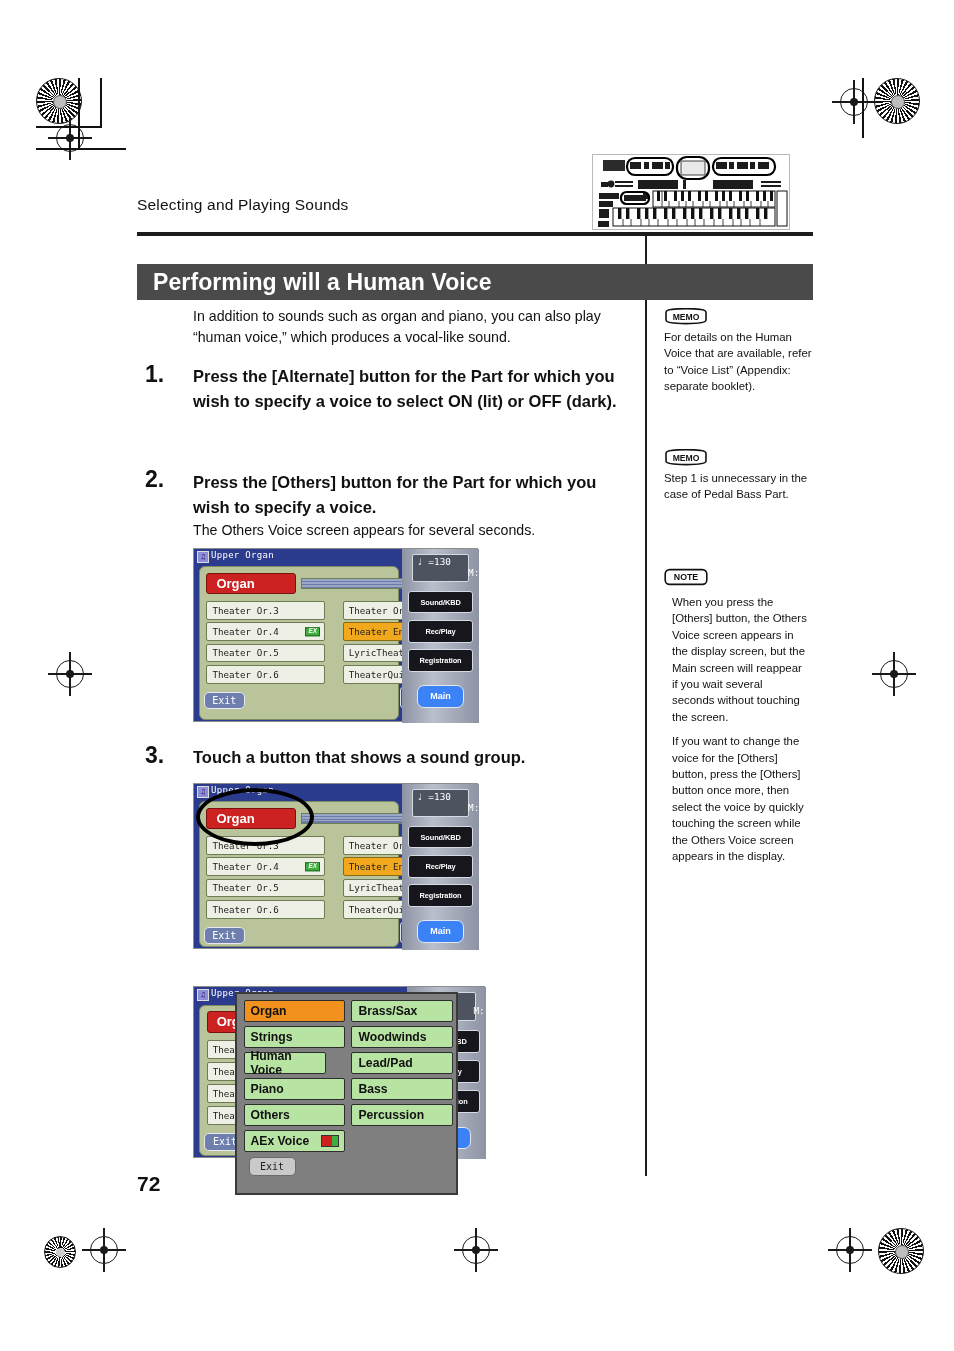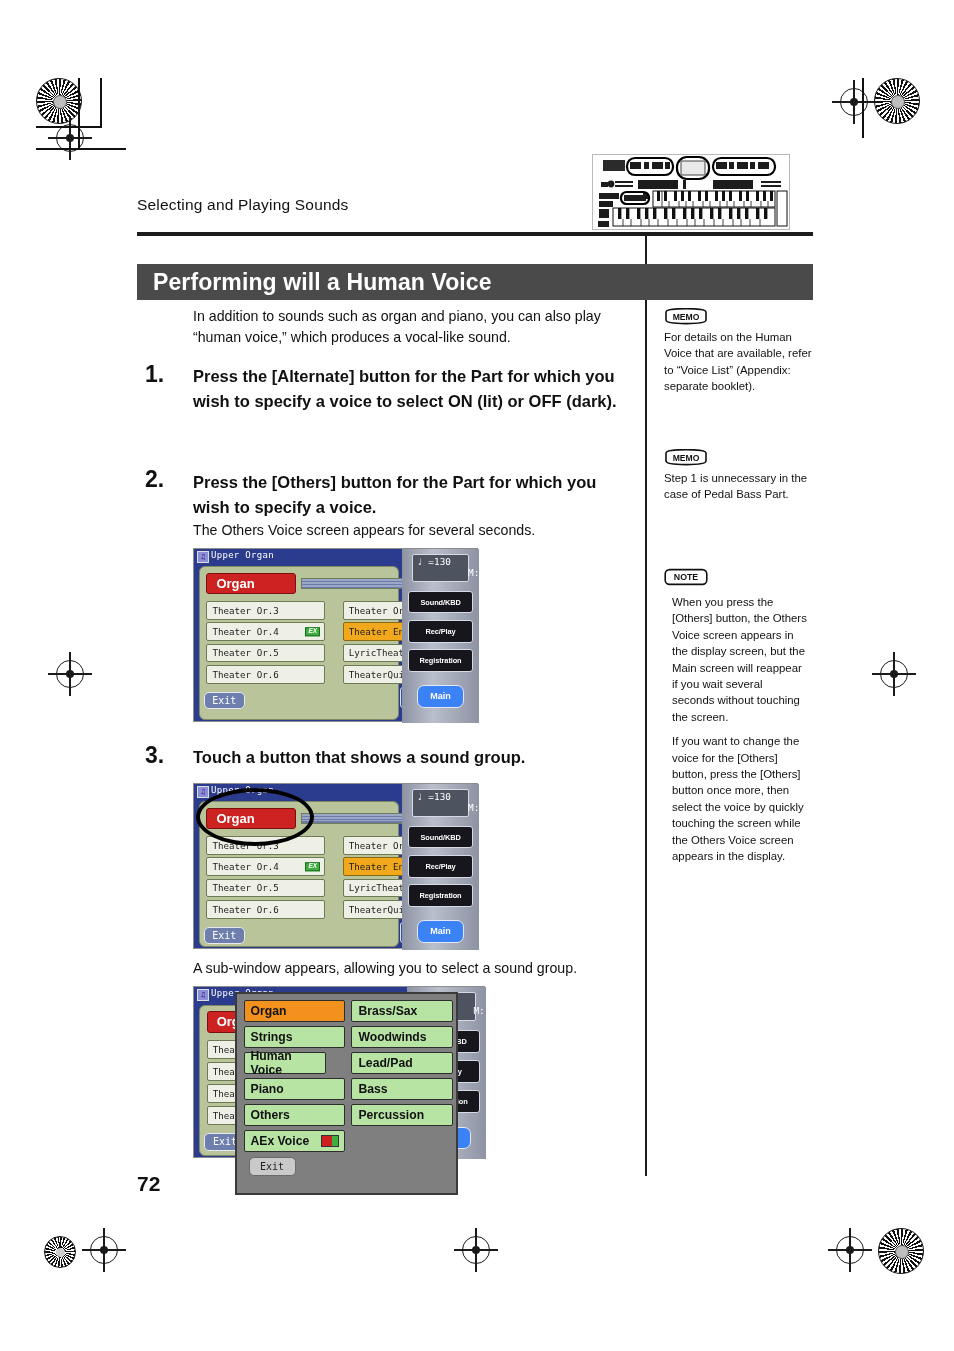--- a/index.html
+++ b/index.html
@@ -413,21 +413,20 @@
         <div class="l1">♩ =130</div>
         <div class="l2">M:    1</div>
       </div>
       <div class="railbtn" style="left:214.36956521739128px;top:42.130434782608695px;width:64.43478260869566px;height:22.304347826086957px;">Sound/KBD</div>
       <div class="railbtn" style="left:214.36956521739128px;top:71.25px;width:64.43478260869566px;height:22.304347826086957px;">Rec/Play</div>
       <div class="railbtn" style="left:214.36956521739128px;top:100.3695652173913px;width:64.43478260869566px;height:22.304347826086957px;">Registration</div>
       <div class="mainbtn" style="left:223.04347826086956px;top:136.30434782608694px;width:47.086956521739125px;height:22.304347826086957px;">Main</div>
     </div>
   <div class="ellipse-hl" style="left:196px;top:788px;width:110px;height:50px;"></div>
 
-  <div class="caption" style="left:193px;top:958px;width:440px;">A sub-window appears, allowing you to select a sound group.</div>
 
   <div class="lcd" id="lcd3" style="left:193px;top:986px;width:292px;height:172px;">
       <div class="lcd-inner"></div>
       <div class="lcd-titlebar" style="left:0;top:0;width:213.2869565217391px;height:16.504347826086956px;">
         <div class="ticon">♫</div>
         <div class="ttxt">Upper Organ</div>
       </div>
       <div class="lcd-body" style="left:5.078260869565217px;top:17.77391304347826px;width:203.1304347826087px;height:149.1478260869565px;"></div>
       <div class="grpbtn" style="left:12.695652173913043px;top:24.121739130434783px;width:91.40869565217392px;height:21.582608695652173px;">Organ</div>
       <div class="scrollbar" style="left:109.18260869565218px;top:29.2px;width:159.96521739130435px;height:11.42608695652174px;"></div>

